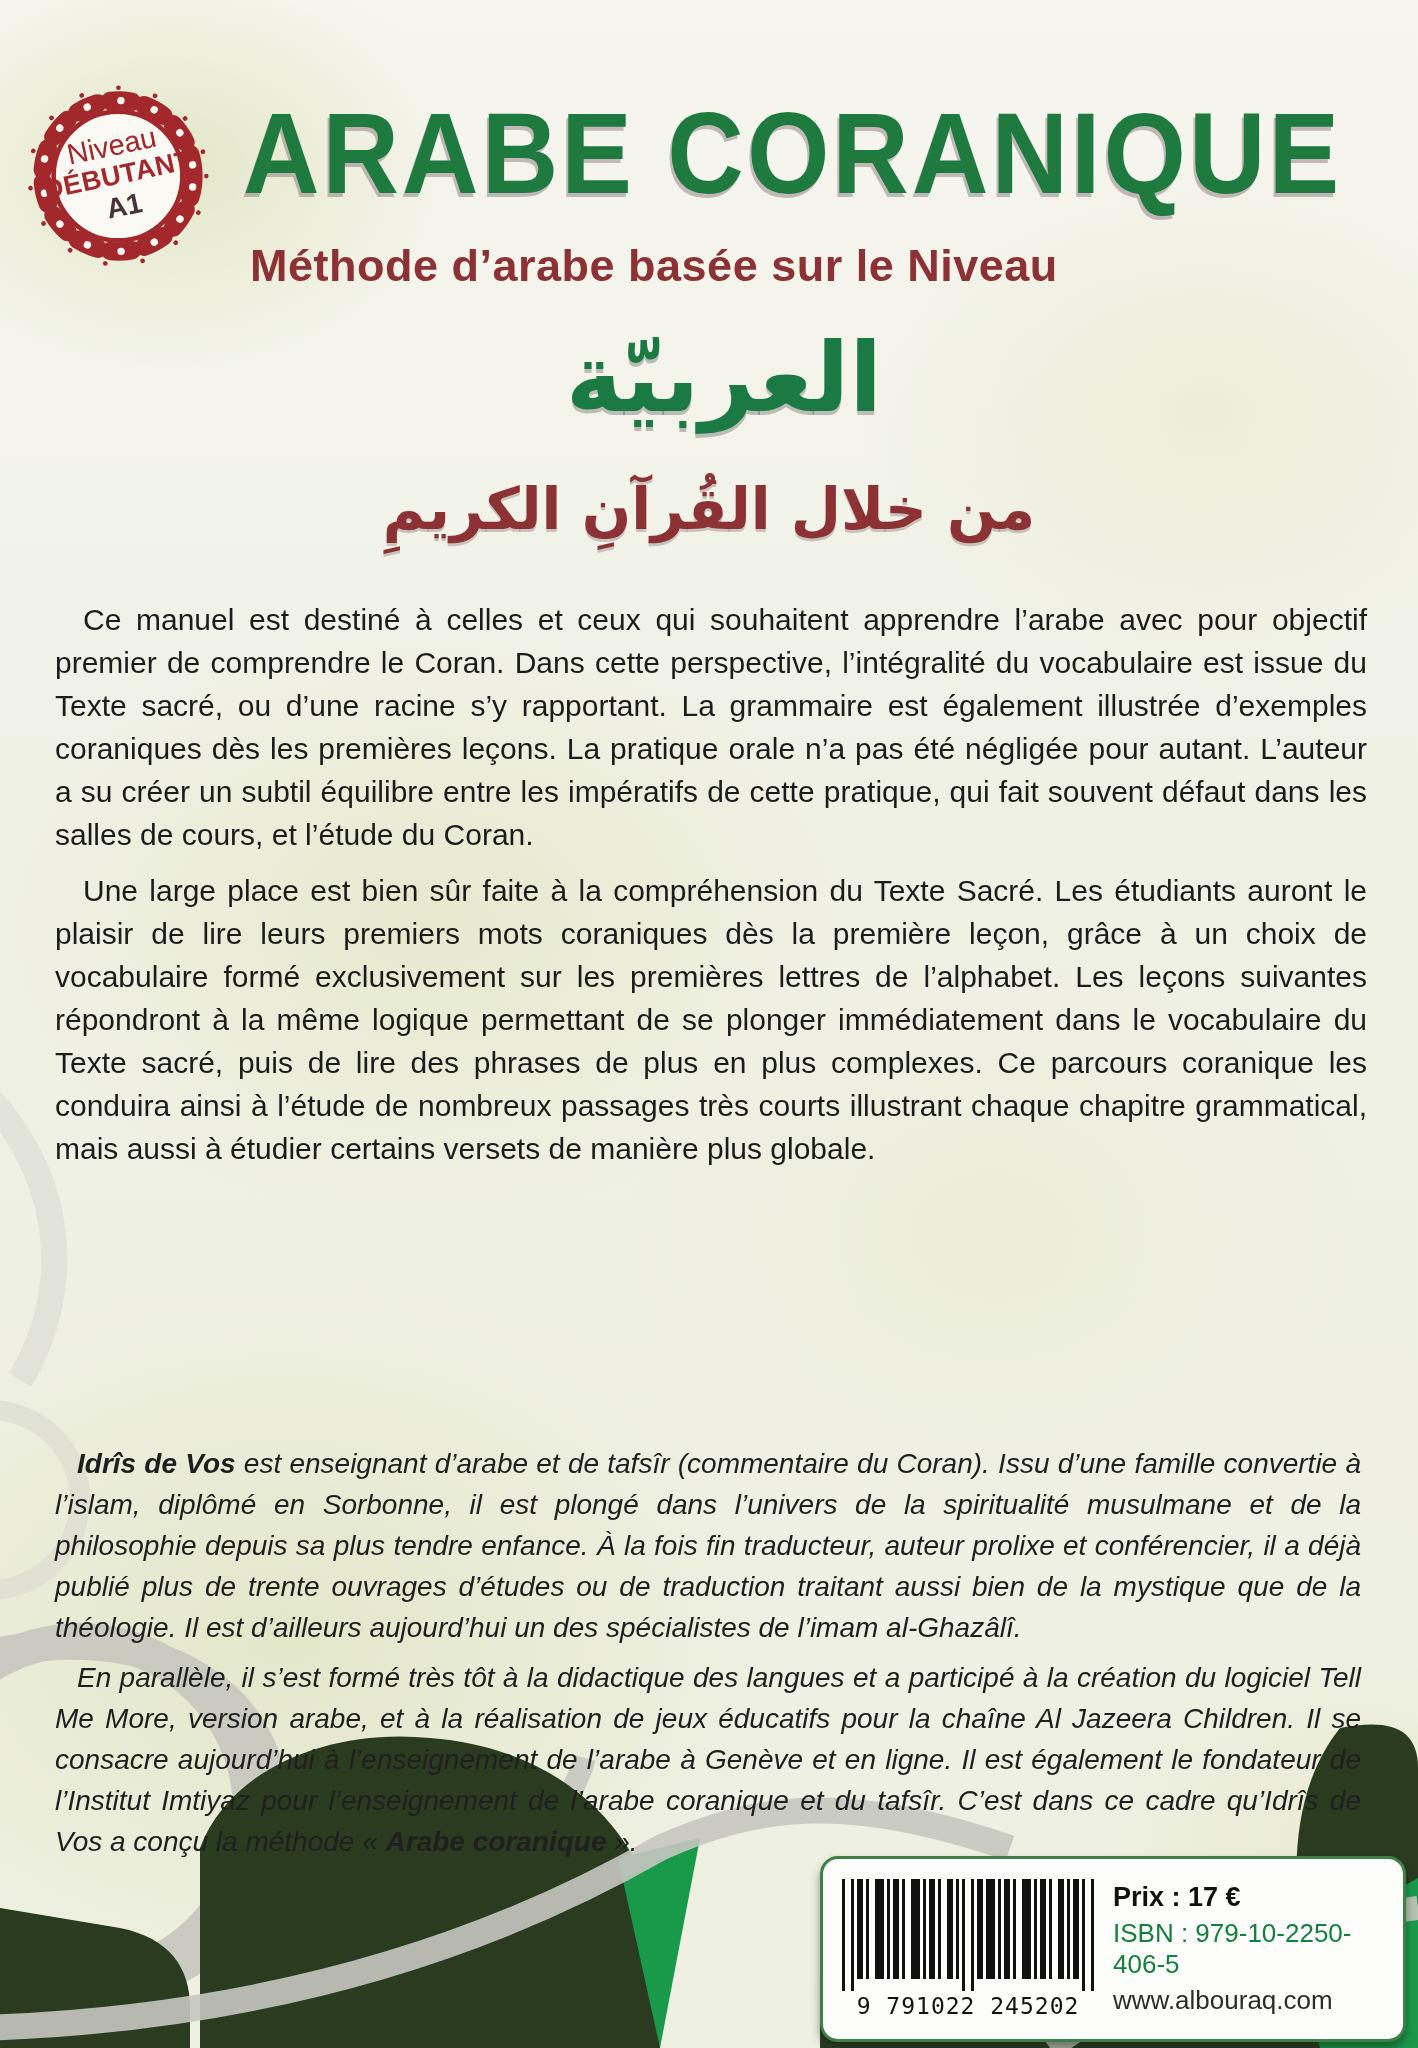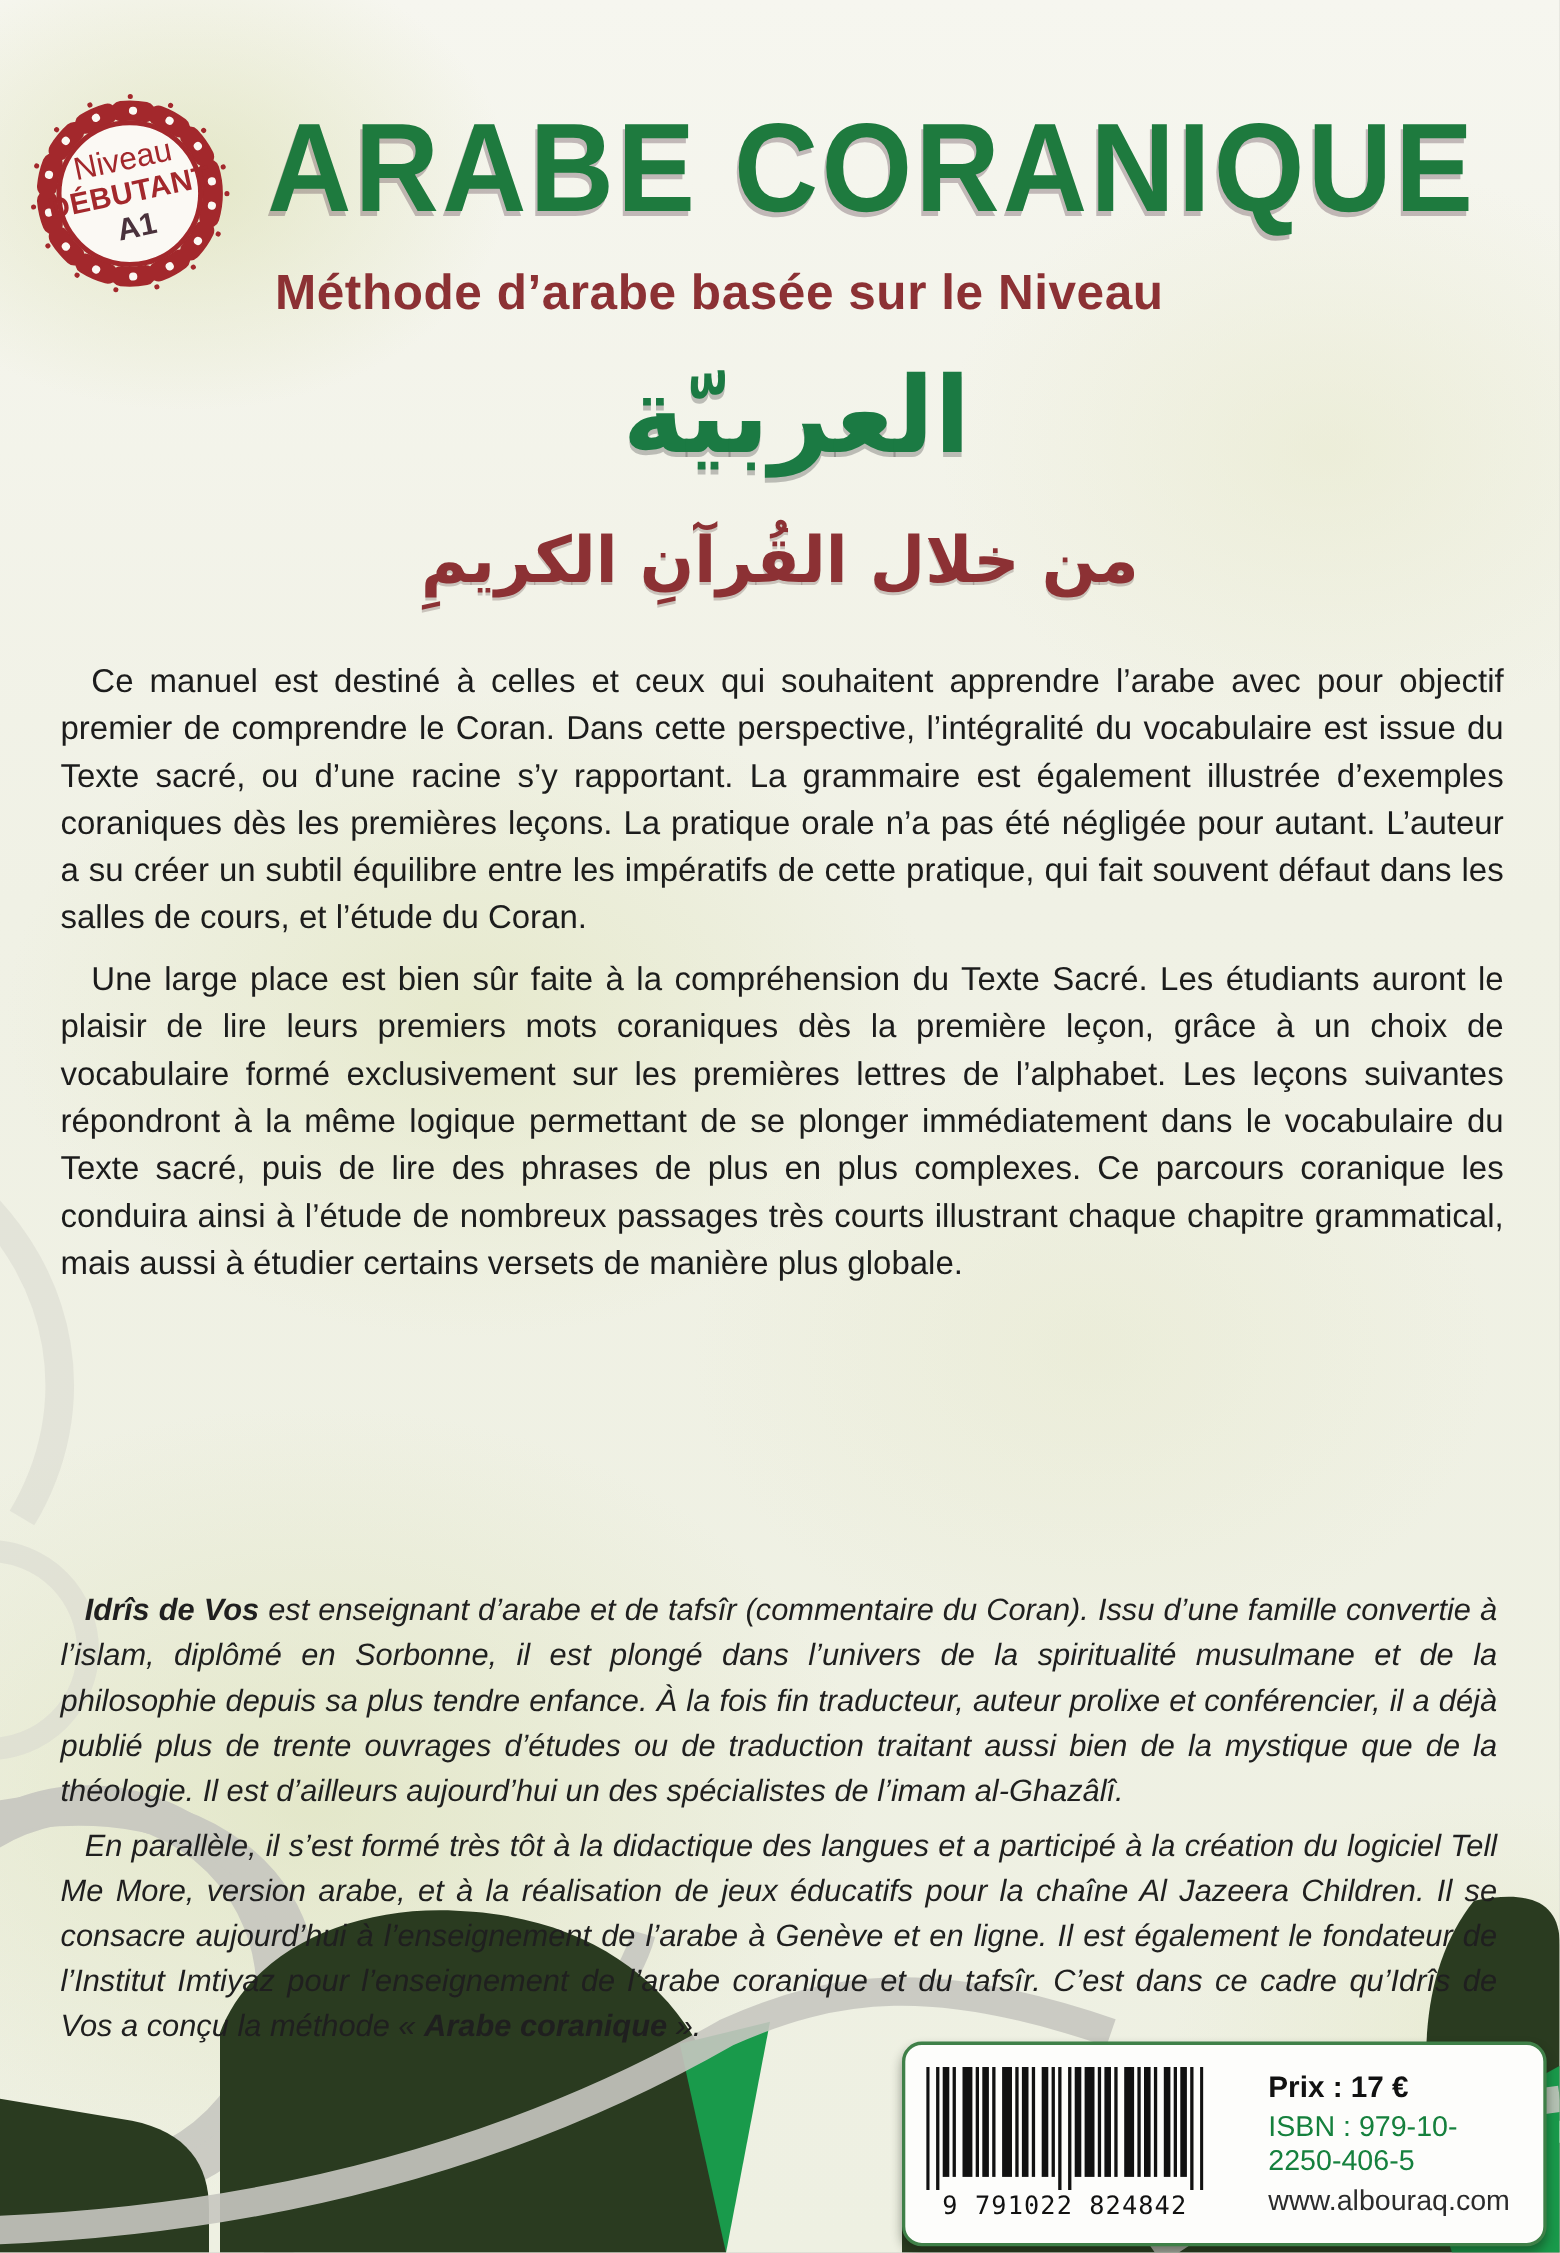--- a/index.html
+++ b/index.html
@@ -66,21 +66,21 @@
     position:absolute;left:820px;top:1856px;width:586px;height:186px;z-index:5;
     background:#fdfdfb;border:3px solid #3f8048;border-radius:18px;
     box-shadow:0 6px 10px rgba(20,30,15,.45);
     display:flex;align-items:center;gap:14px;padding:10px 14px;box-sizing:border-box;
   }
   .barcode-wrap{width:262px;flex:0 0 auto;display:flex;flex-direction:column;align-items:center;}
   .barcode-digits{
     font-family:"DejaVu Sans Mono", monospace;font-size:23px;color:#111;
     letter-spacing:1px;margin-top:2px;white-space:nowrap;
   }
-  .info-lines{display:flex;flex-direction:column;justify-content:center;gap:5px;min-width:0;margin-left:40px;}
+  .info-lines{display:flex;flex-direction:column;justify-content:center;gap:5px;min-width:0;}
   .info-price{font-size:27px;font-weight:bold;color:#111;}
   .info-isbn{font-size:26px;color:#15803d;}
   .info-pub{font-size:26px;color:#2b2b2b;}
   .info-web{font-size:26px;color:#2b2b2b;}
 </style>
 </head>
 <body>
 
 <div class="page">
 
@@ -168,21 +168,21 @@
           <rect x="192" y="0" width="3" height="100"></rect>
             <rect x="198" y="0" width="6" height="100"></rect>
           <rect x="207" y="0" width="3" height="100"></rect>
             <rect x="216" y="0" width="6" height="100"></rect>
           <rect x="225" y="0" width="3" height="100"></rect>
             <rect x="231" y="0" width="6" height="100"></rect>
           <rect x="240" y="0" width="3" height="112"></rect>
             <rect x="249" y="0" width="3" height="112"></rect>
         </g>
       </svg>
-      <div class="barcode-digits">9 791022 824842</div>
+      <div class="barcode-digits">9 791022 245202</div>
     </div>
     <div class="info-lines">
       <div class="info-price">Prix : 17 €</div>
       <div class="info-isbn">ISBN : 979-10-2250-406-5</div>
       <div class="info-web">www.albouraq.com</div>
     </div>
   </div>
 
 </div>
 

